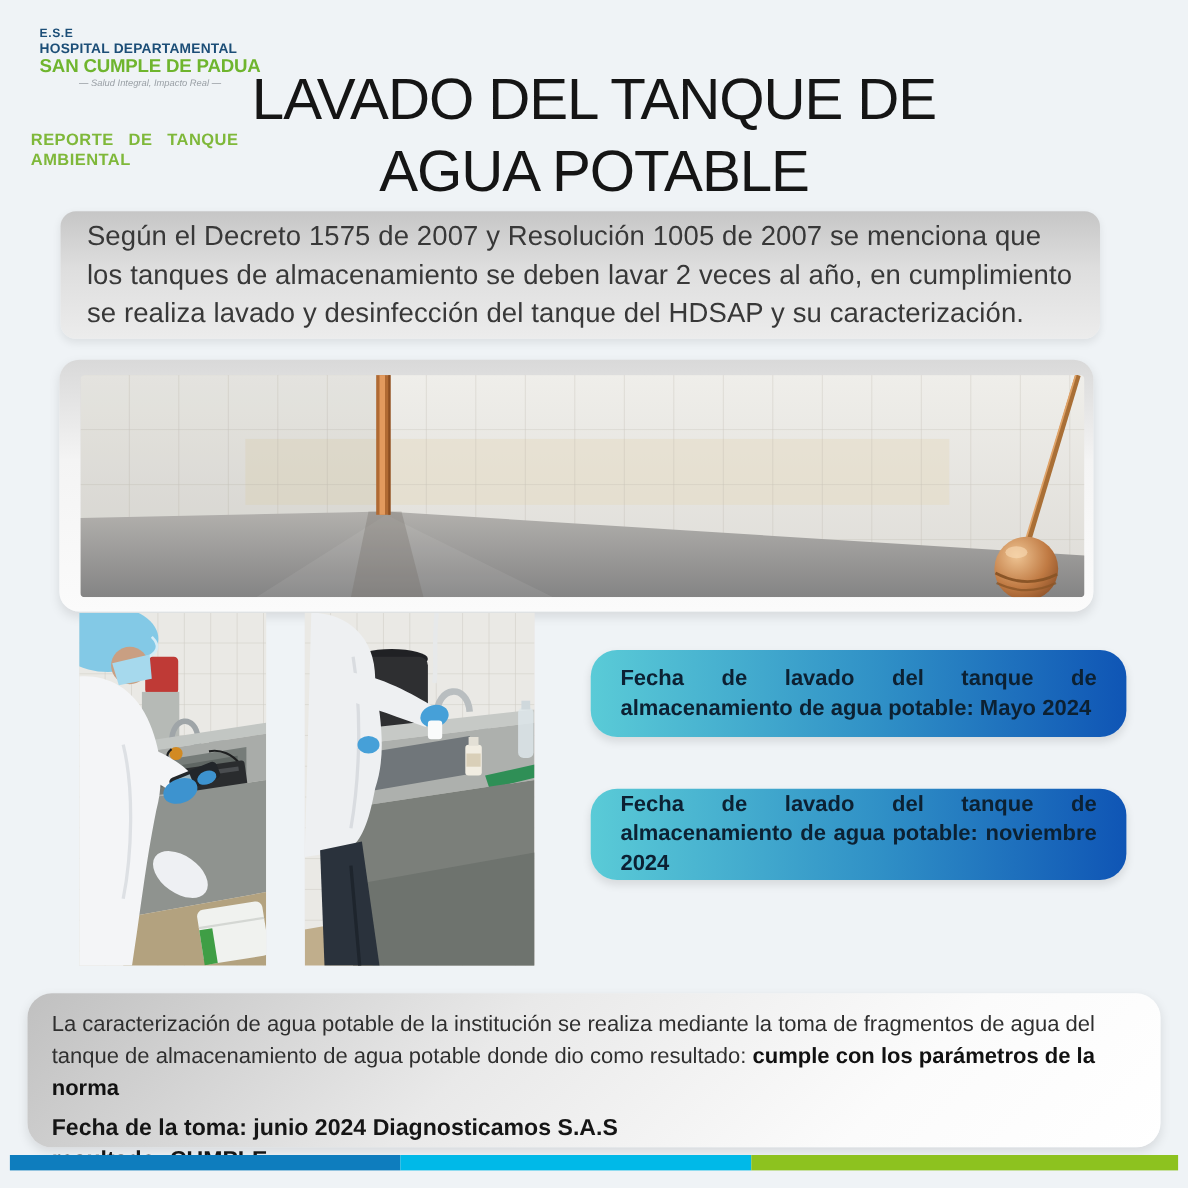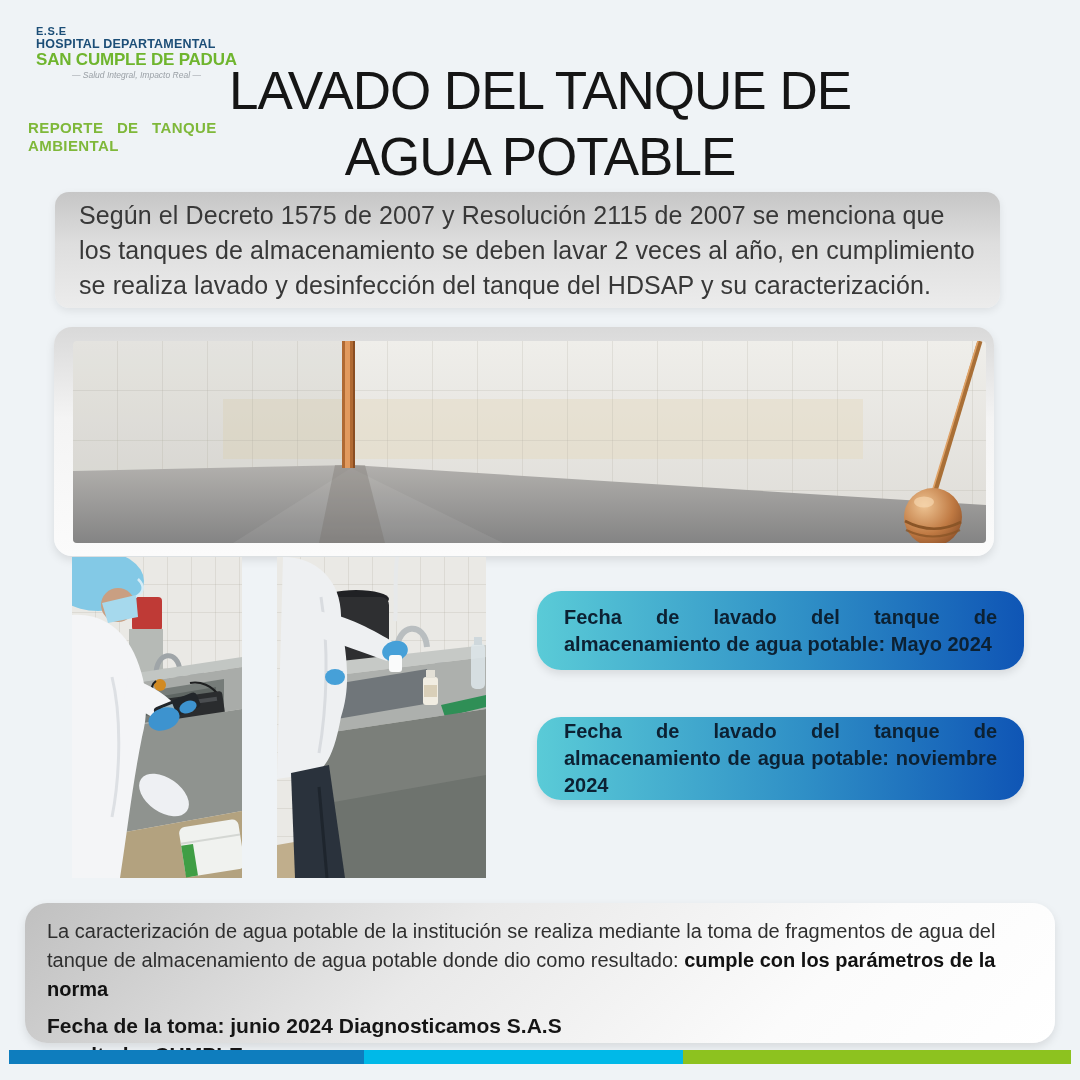--- a/index.html
+++ b/index.html
@@ -96,21 +96,21 @@
       <div class="rl2">AMBIENTAL</div>
     </div>
   </div>
 
   <h1 class="page-title">
     <span>LAVADO DEL TANQUE DE</span><br>
     <span>AGUA POTABLE</span>
   </h1>
 
   <div class="intro-box">
-    <p>Según el Decreto 1575 de 2007 y Resolución 2115 de 2007 se menciona que los tanques de almacenamiento se deben lavar 2 veces al año, en cumplimiento se realiza lavado y desinfección del tanque del HDSAP y su caracterización.</p>
+    <p>Según el Decreto 1575 de 2007 y Resolución 1005 de 2007 se menciona que los tanques de almacenamiento se deben lavar 2 veces al año, en cumplimiento se realiza lavado y desinfección del tanque del HDSAP y su caracterización.</p>
   </div>
 
   <div class="tank-panel">
     <div class="tank-photo">
       <svg width="913" height="202" viewBox="0 0 913 202" xmlns="http://www.w3.org/2000/svg">
         <defs>
           <pattern id="tilesT" width="45" height="50" patternUnits="userSpaceOnUse">
             <path d="M45 0 V50 M0 50 H45" stroke="#b3aea4" stroke-width="1" fill="none" opacity="0.5"></path>
           </pattern>
           <linearGradient id="wallG" x1="0" y1="0" x2="0" y2="1">

